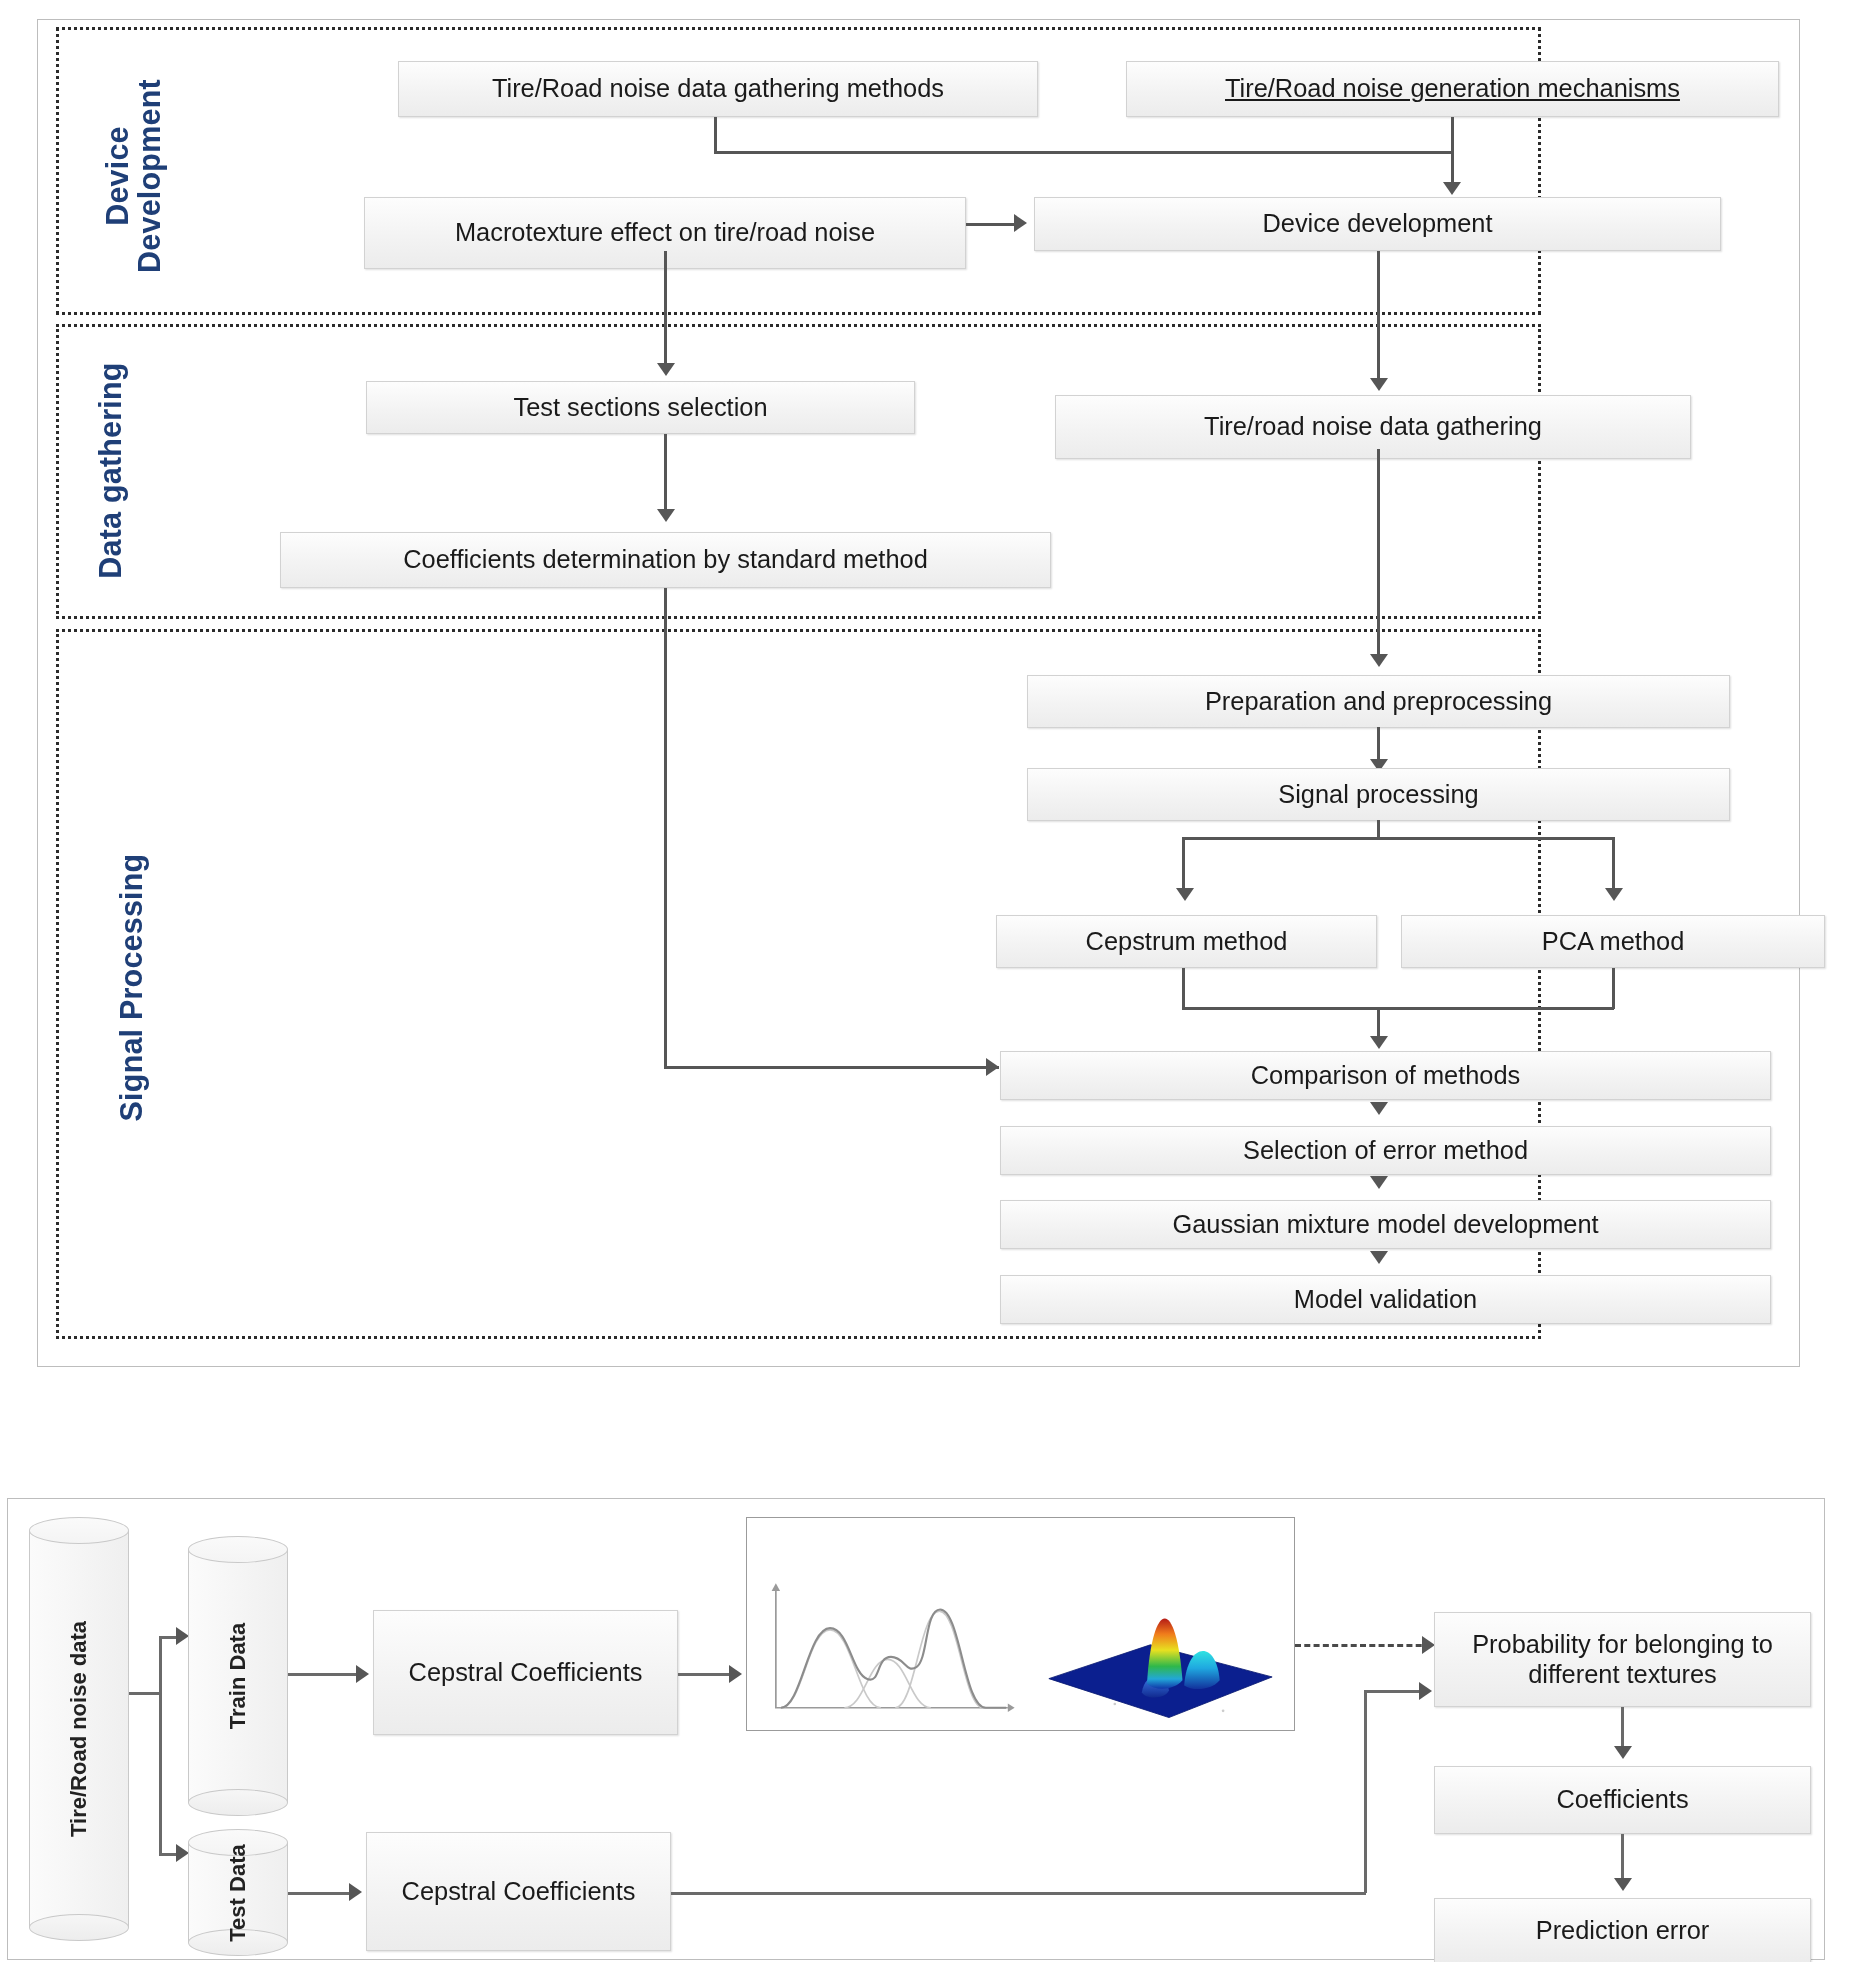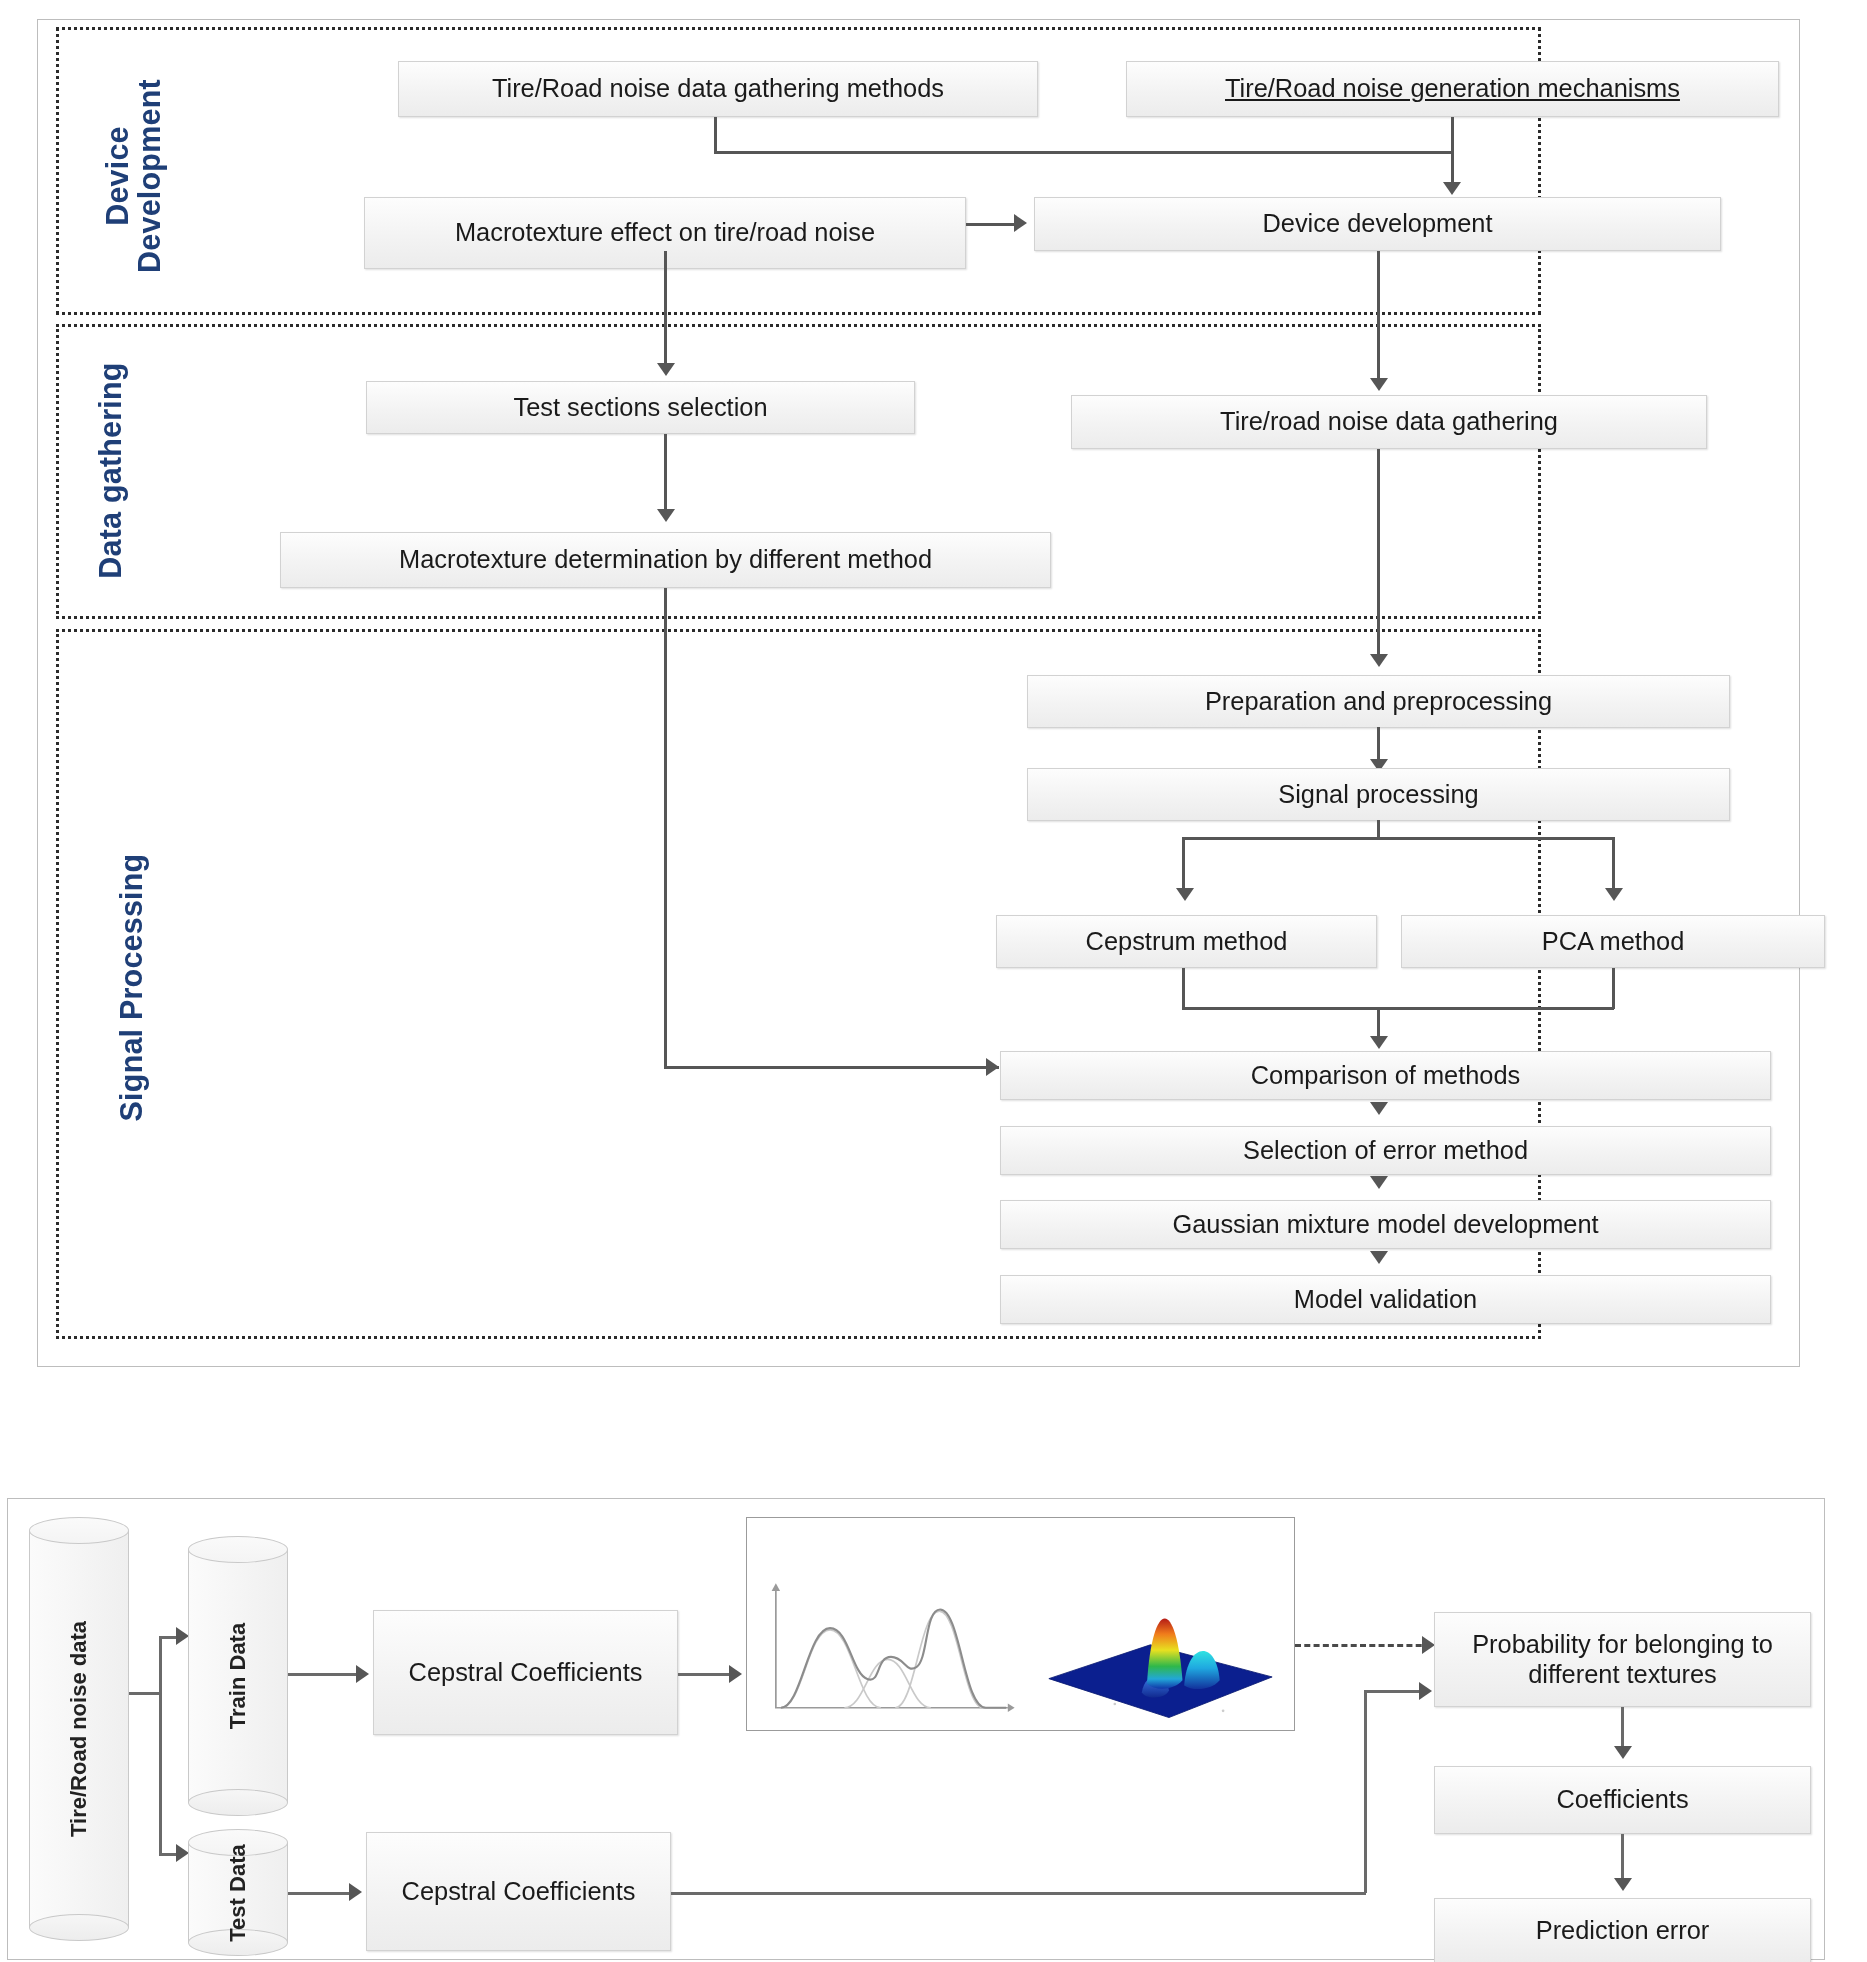--- a/index.html
+++ b/index.html
@@ -113,26 +113,26 @@
   <div class="arr-right" style="left:1014px;top:214px;"></div>
 
   <div class="vline" style="left:664px;top:251px;height:119px;"></div>
   <div class="arr-down" style="left:657px;top:363px;"></div>
 
   <div class="vline" style="left:1377px;top:251px;height:134px;"></div>
   <div class="arr-down" style="left:1370px;top:378px;"></div>
 
   <div class="fbox" style="left:366px;top:381px;width:549px;height:53px;">Test sections selection</div>
 
-  <div class="fbox" style="left:1055px;top:395px;width:636px;height:54px;margin-left:16px;">Tire/road noise data gathering</div>
+  <div class="fbox" style="left:1055px;top:395px;width:636px;height:64px;">Tire/road noise data gathering</div>
 
   <div class="vline" style="left:664px;top:434px;height:85px;"></div>
   <div class="arr-down" style="left:657px;top:509px;"></div>
 
-  <div class="fbox" style="left:280px;top:532px;width:771px;height:56px;">Macrotexture determination by different method</div>
+  <div class="fbox" style="left:280px;top:532px;width:771px;height:56px;">Coefficients determination by standard method</div>
 
   <div class="vline" style="left:1377px;top:449px;height:212px;"></div>
   <div class="arr-down" style="left:1370px;top:654px;"></div>
 
   <div class="vline" style="left:664px;top:588px;height:480px;"></div>
   <div class="hline" style="left:664px;top:1066px;width:335px;"></div>
   <div class="arr-right" style="left:986px;top:1058px;"></div>
 
   <div class="fbox" style="left:1027px;top:675px;width:703px;height:53px;">Preparation and preprocessing</div>
 

